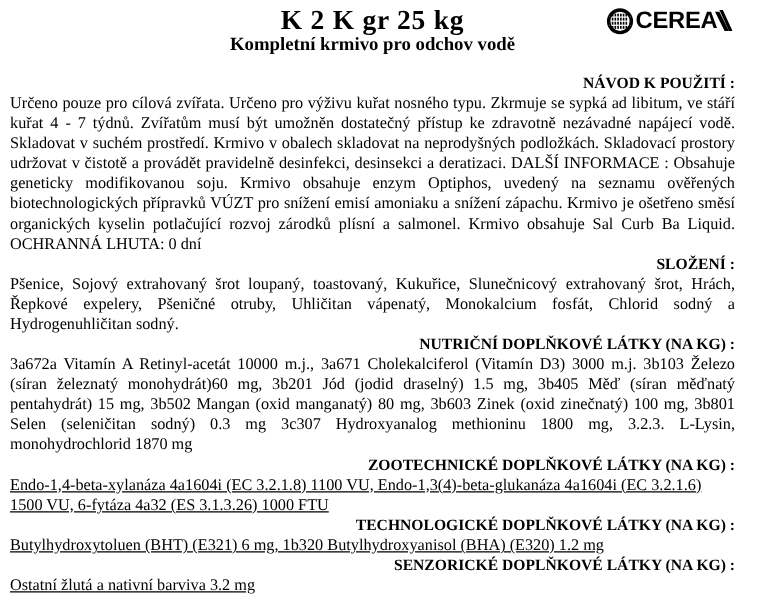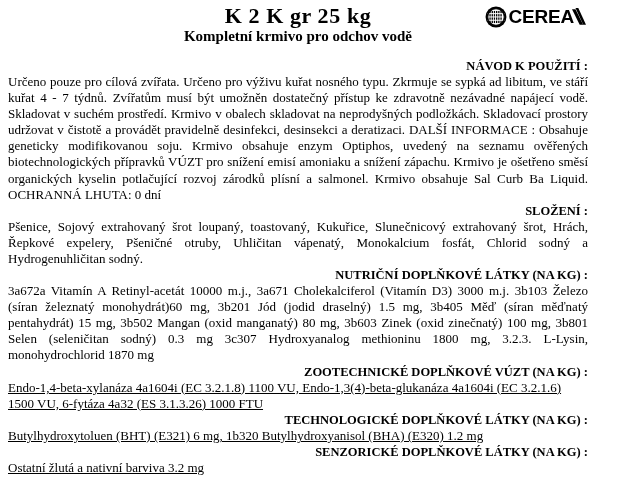--- a/index.html
+++ b/index.html
@@ -152,21 +152,21 @@
       <div class="sec-head">SLOŽENÍ :</div>
       <p class="para">Pšenice, Sojový extrahovaný šrot loupaný, toastovaný, Kukuřice, Slunečnicový extrahovaný šrot, Hrách, Řepkové expelery, Pšeničné otruby, Uhličitan vápenatý, Monokalcium fosfát, Chlorid sodný a Hydrogenuhličitan sodný.</p>
     </div>
 
     <div>
       <div class="sec-head">NUTRIČNÍ DOPLŇKOVÉ LÁTKY (NA  KG) :</div>
       <p class="para">3a672a Vitamín A Retinyl-acetát 10000 m.j., 3a671 Cholekalciferol (Vitamín D3) 3000 m.j.  3b103 Železo (síran železnatý monohydrát)60 mg, 3b201 Jód (jodid draselný) 1.5 mg, 3b405 Měď (síran měďnatý  pentahydrát) 15 mg, 3b502 Mangan (oxid manganatý) 80 mg, 3b603 Zinek (oxid zinečnatý) 100 mg, 3b801 Selen  (seleničitan sodný) 0.3 mg 3c307 Hydroxyanalog methioninu 1800 mg, 3.2.3. L-Lysin, monohydrochlorid 1870 mg</p>
     </div>
 
     <div>
-      <div class="sec-head">ZOOTECHNICKÉ DOPLŇKOVÉ VÚZT (NA KG) :</div>
+      <div class="sec-head">ZOOTECHNICKÉ DOPLŇKOVÉ LÁTKY (NA KG) :</div>
       <p class="para nojust">Endo-1,4-beta-xylanáza 4a1604i (EC 3.2.1.8) 1100 VU, Endo-1,3(4)-beta-glukanáza 4a1604i (EC 3.2.1.6) 1500 VU, 6-fytáza 4a32 (ES 3.1.3.26) 1000 FTU</p>
     </div>
 
     <div>
       <div class="sec-head">TECHNOLOGICKÉ DOPLŇKOVÉ LÁTKY (NA KG) :</div>
       <p class="para nojust">Butylhydroxytoluen (BHT) (E321) 6 mg, 1b320 Butylhydroxyanisol (BHA) (E320) 1.2 mg</p>
     </div>
 
     <div>
       <div class="sec-head">SENZORICKÉ DOPLŇKOVÉ LÁTKY (NA KG) :</div>

